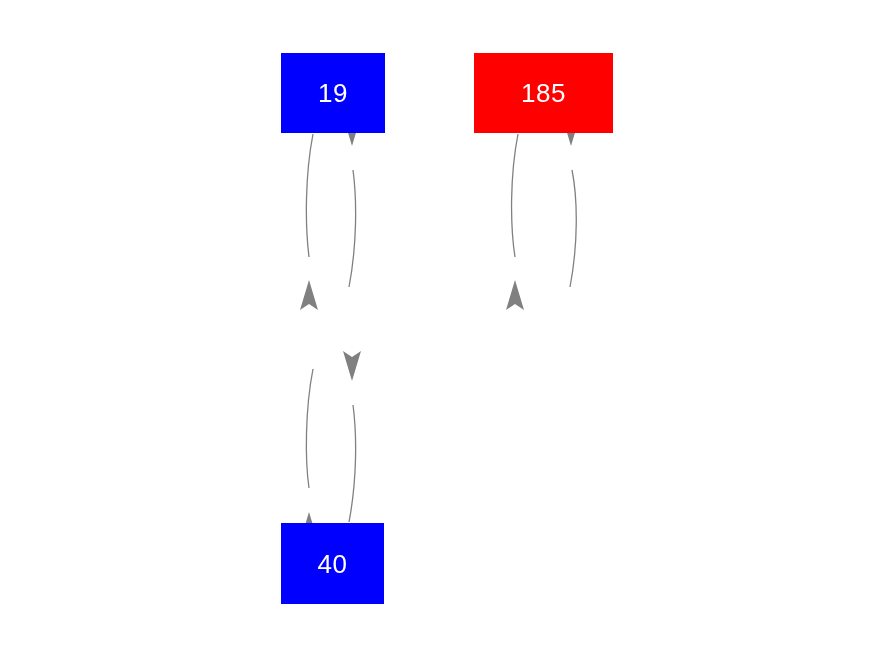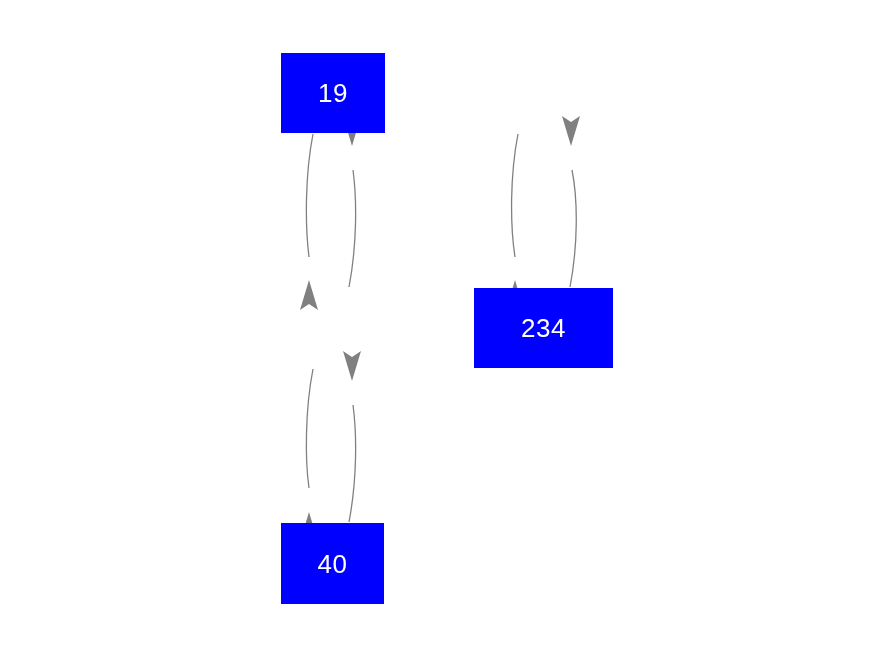--- a/index.html
+++ b/index.html
@@ -57,20 +57,20 @@
       <path d="M 0 0 L -9 -30 L 0 -24 L 9 -30 Z" fill="#808080" transform="translate(352,381) rotate(0)"></path>
       <path d="M 518 134 C 510 175 510 225 515 257" fill="none" stroke="#808080" stroke-width="1.3"></path>
       <path d="M 0 0 L -9 -30 L 0 -24 L 9 -30 Z" fill="#808080" transform="translate(515,280) rotate(180)"></path>
       <path d="M 570 287 C 578 245 578 200 572 170" fill="none" stroke="#808080" stroke-width="1.3"></path>
       <path d="M 0 0 L -9 -30 L 0 -24 L 9 -30 Z" fill="#808080" transform="translate(571,146) rotate(0)"></path>
     </svg>
 
   <div class="node" style="left: 281px; top: 53px; width: 104px; height: 80px; background: rgb(0, 0, 255); text-align: right;">
     <span class="node-label">19</span>
   </div>
-  <div class="node" style="left: 474px; top: 288px; width: 139px; height: 80px; background: rgb(0, 0, 255);">
-    <span class="node-label">234</span>
+  <div class="node" style="left: 474px; top: 53px; width: 139px; height: 80px; background: rgb(255, 0, 0);">
+    <span class="node-label">185</span>
   </div>
   <div class="node" style="left: 281px; top: 523px; width: 103px; height: 81px; background: rgb(0, 0, 255);">
     <span class="node-label">40</span>
   </div>
 
 </div>
 
 </body></html>

